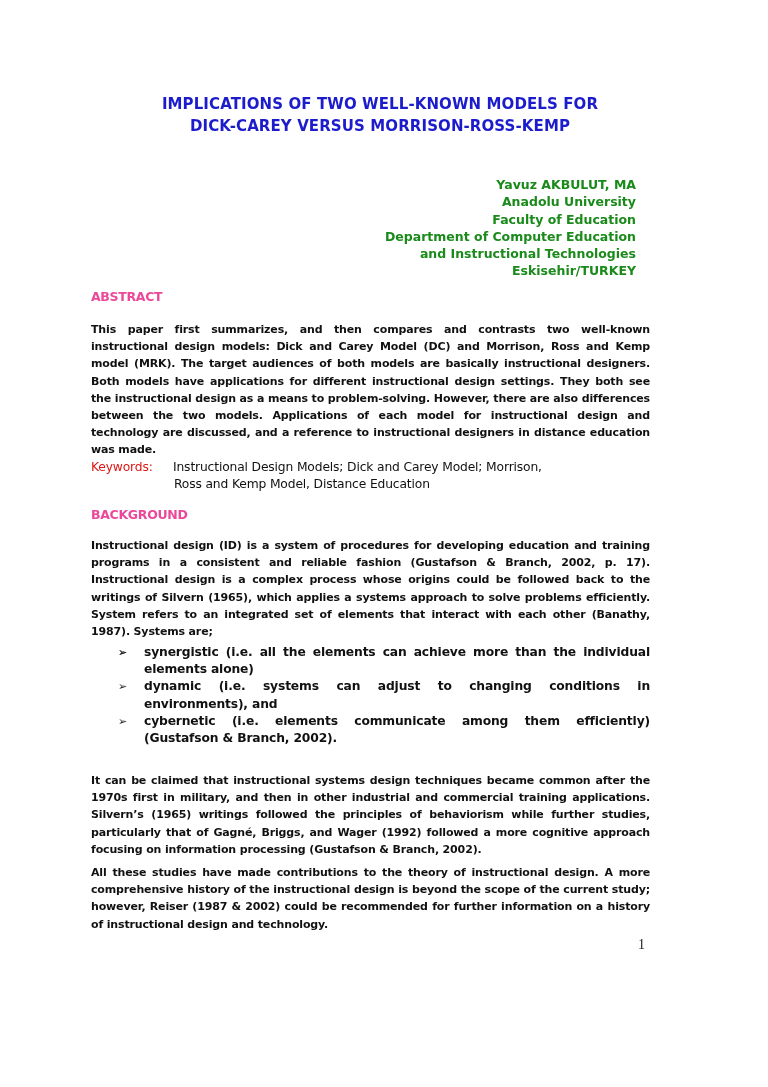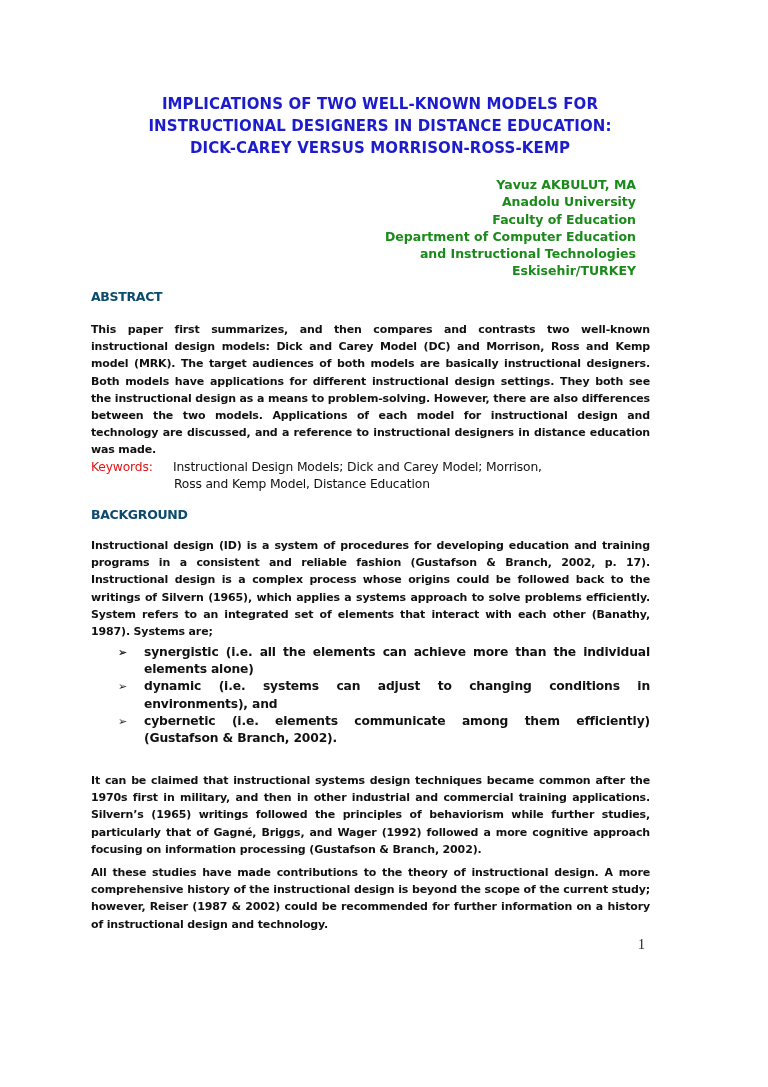--- a/index.html
+++ b/index.html
@@ -2,42 +2,41 @@
 <html><head>
 <meta charset="utf-8">
 <style>
   html, body { margin: 0; padding: 0; background: #ffffff; }
   body { width: 768px; height: 1087px; position: relative; overflow: hidden;
          font-family: "DejaVu Sans", sans-serif; color: #111; }
   .title { position: absolute; left: 90px; top: 93px; width: 580px; text-align: center;
            color: #1c1ccc; font-weight: bold; font-size: 15px; line-height: 22px; letter-spacing: 0.1px; }
   .author { position: absolute; right: 132px; top: 176px; text-align: right;
             color: #1a8a1a; font-weight: bold; font-size: 12.5px; line-height: 17.3px; }
-  .heading { position: absolute; left: 91px; color: #0c4a6e; font-weight: bold; font-size: 12.5px;
+  .heading { position: absolute; left: 91px; color: #ec4899; font-weight: bold; font-size: 12.5px;
              letter-spacing: -0.3px; }
   .para { position: absolute; left: 91px; width: 559px; font-weight: bold; font-size: 11px;
           line-height: 17.2px; text-align: justify; letter-spacing: -0.15px; }
   .kw-label { color: #e01515; }
   .kw { position: absolute; left: 91px; top: 459px; font-weight: normal; font-size: 12.3px;
         line-height: 17.3px; letter-spacing: -0.15px; }
   .kw .rest { position: absolute; left: 82px; top: 0; white-space: nowrap; }
   .kw .rest2 { position: absolute; left: 83px; top: 17.3px; white-space: nowrap; }
   .bullets { position: absolute; left: 118px; top: 644px; width: 532px; margin: 0; padding: 0;
              list-style: none; font-weight: bold; font-size: 12.3px; line-height: 17.2px; letter-spacing: -0.15px; }
   .bullets li { position: relative; padding-left: 26px; text-align: justify; }
   .bullets li .mark { position: absolute; left: 0; top: 0; font-size: 11px; color: #222; font-weight: normal; }
   .pagenum { position: absolute; left: 638px; top: 937px; font-family: "Liberation Serif", serif;
              font-size: 14px; color: #222; }
 </style>
 </head>
 <body>
 
 <div class="title">
   <div>IMPLICATIONS OF TWO WELL-KNOWN MODELS FOR</div>
-  <div>INSTRUCTIONAL DESIGNERS IN DISTANCE EDUCATION:</div>
   <div>DICK-CAREY VERSUS MORRISON-ROSS-KEMP</div>
 </div>
 
 <div class="author">
   <div>Yavuz AKBULUT, MA</div>
   <div>Anadolu University</div>
   <div>Faculty of Education</div>
   <div>Department of Computer Education</div>
   <div>and Instructional Technologies</div>
   <div>Eskisehir/TURKEY</div>

